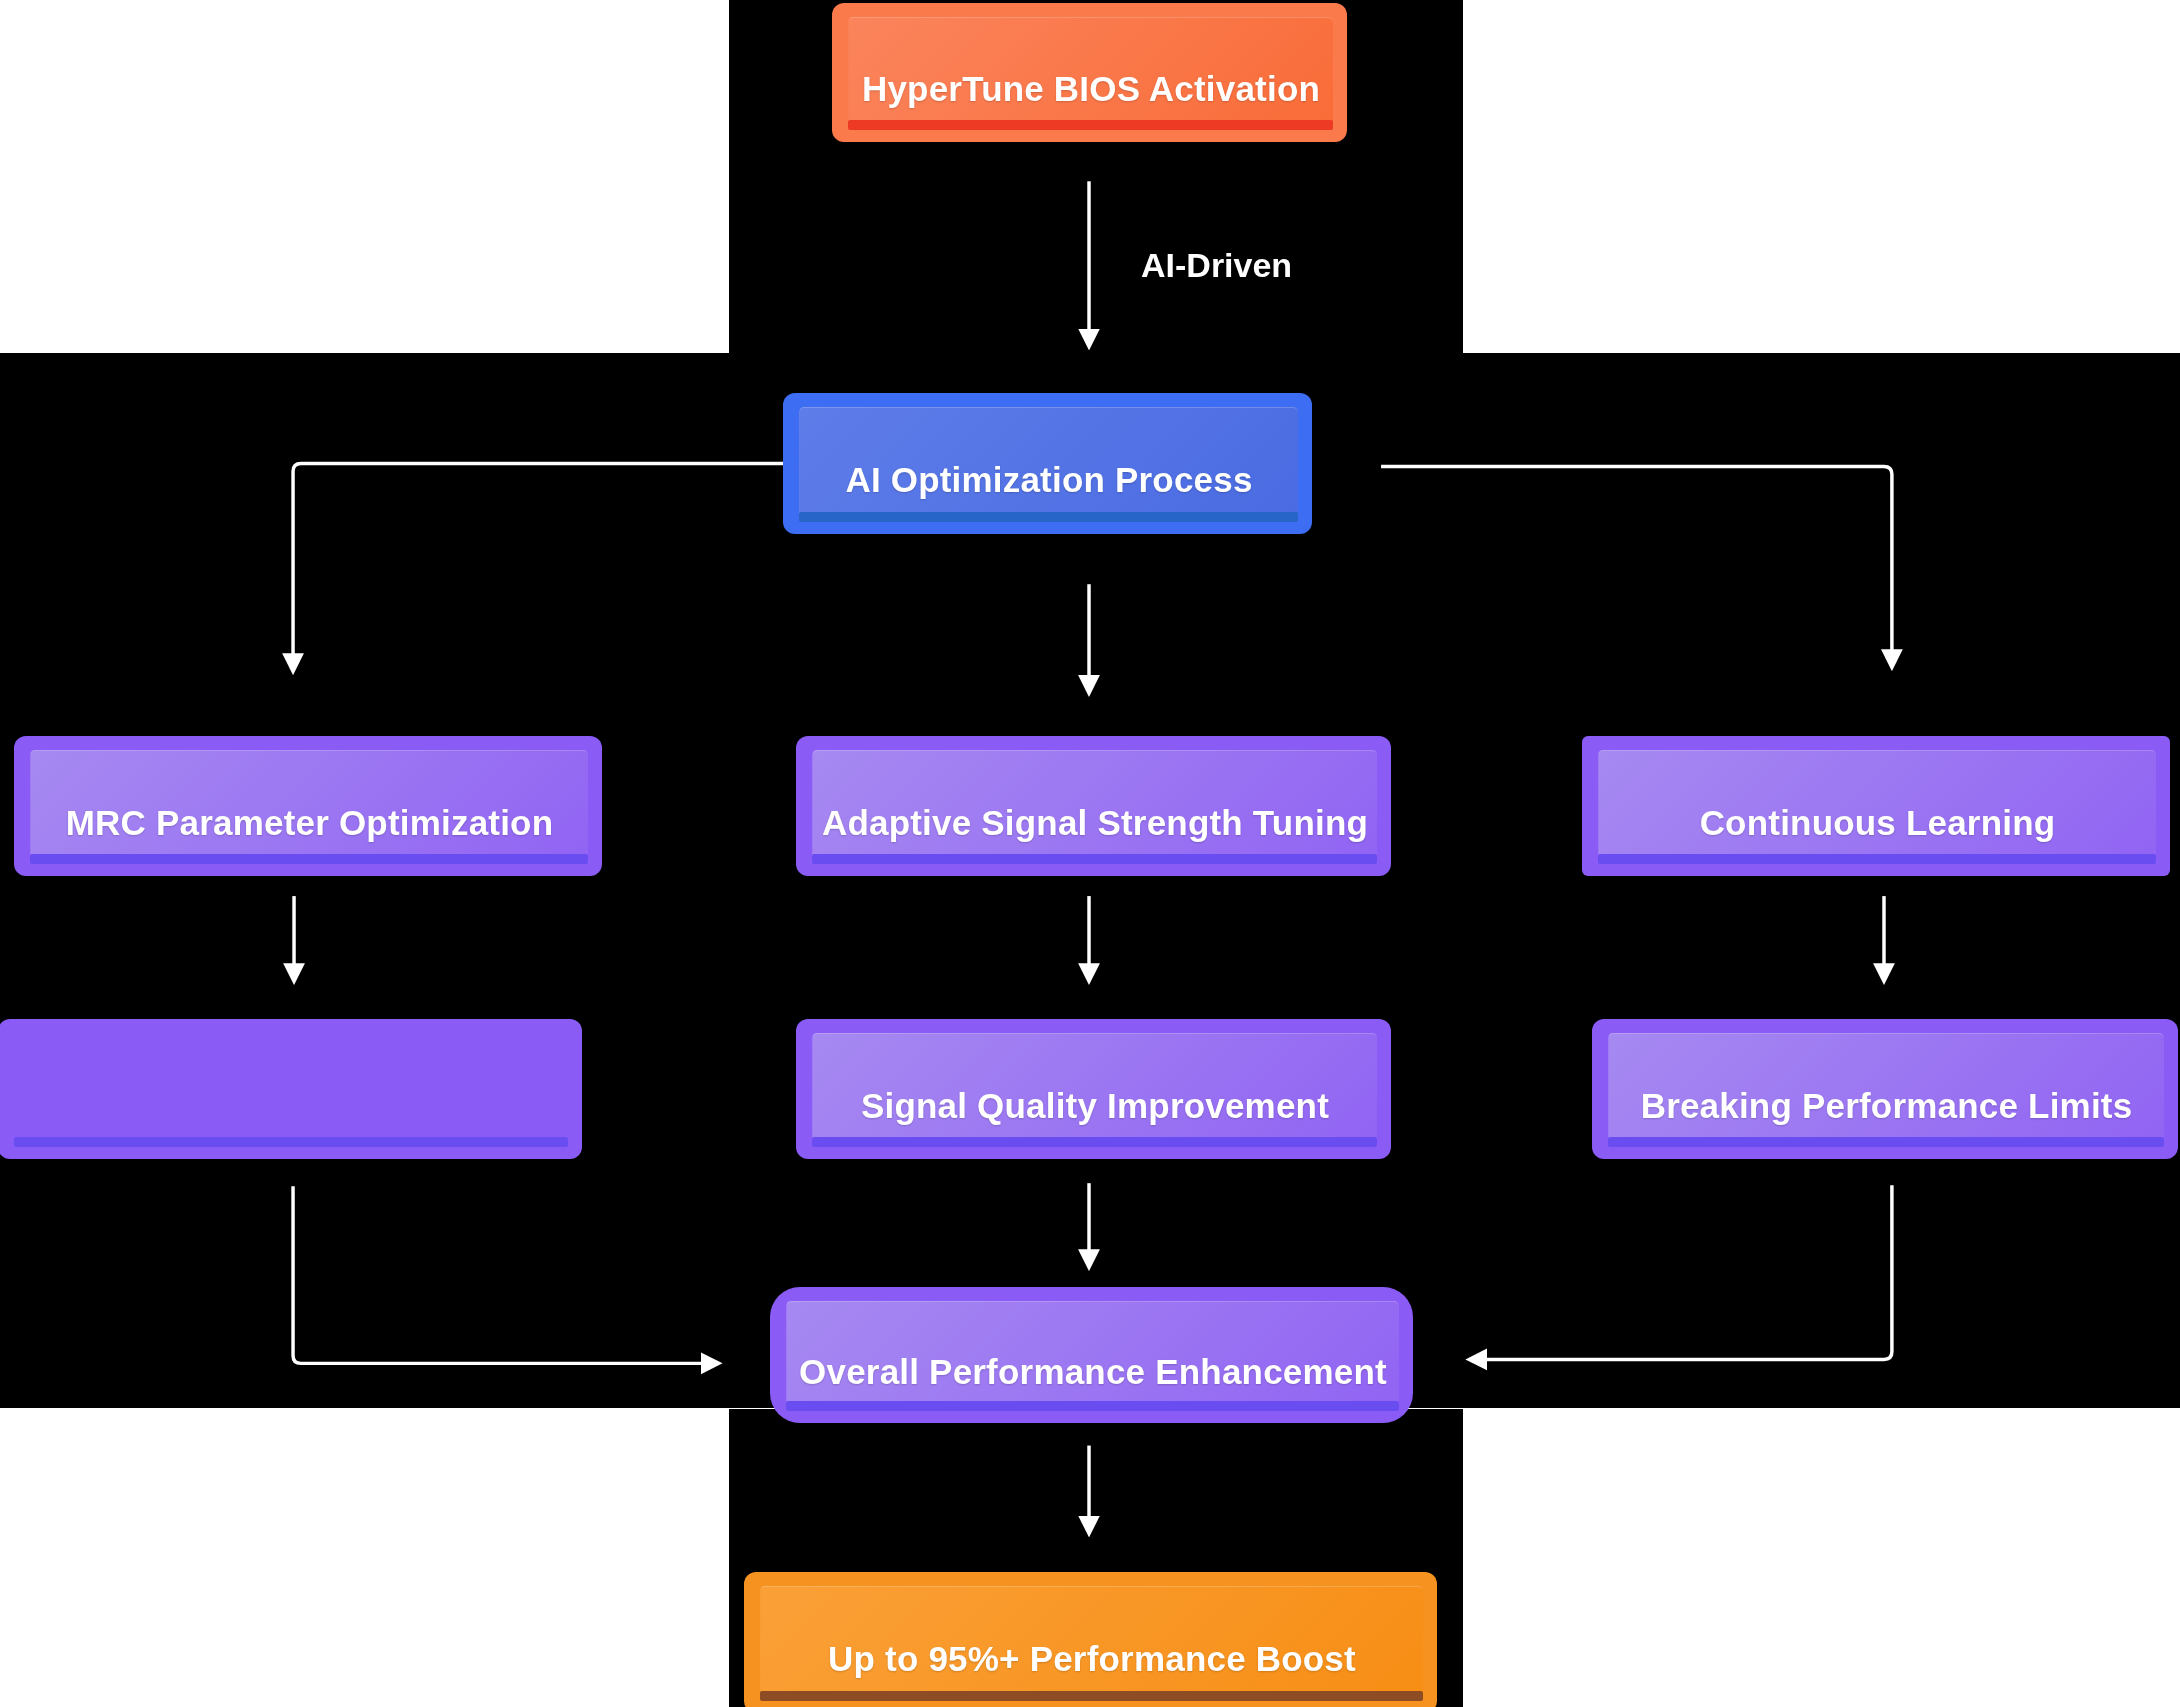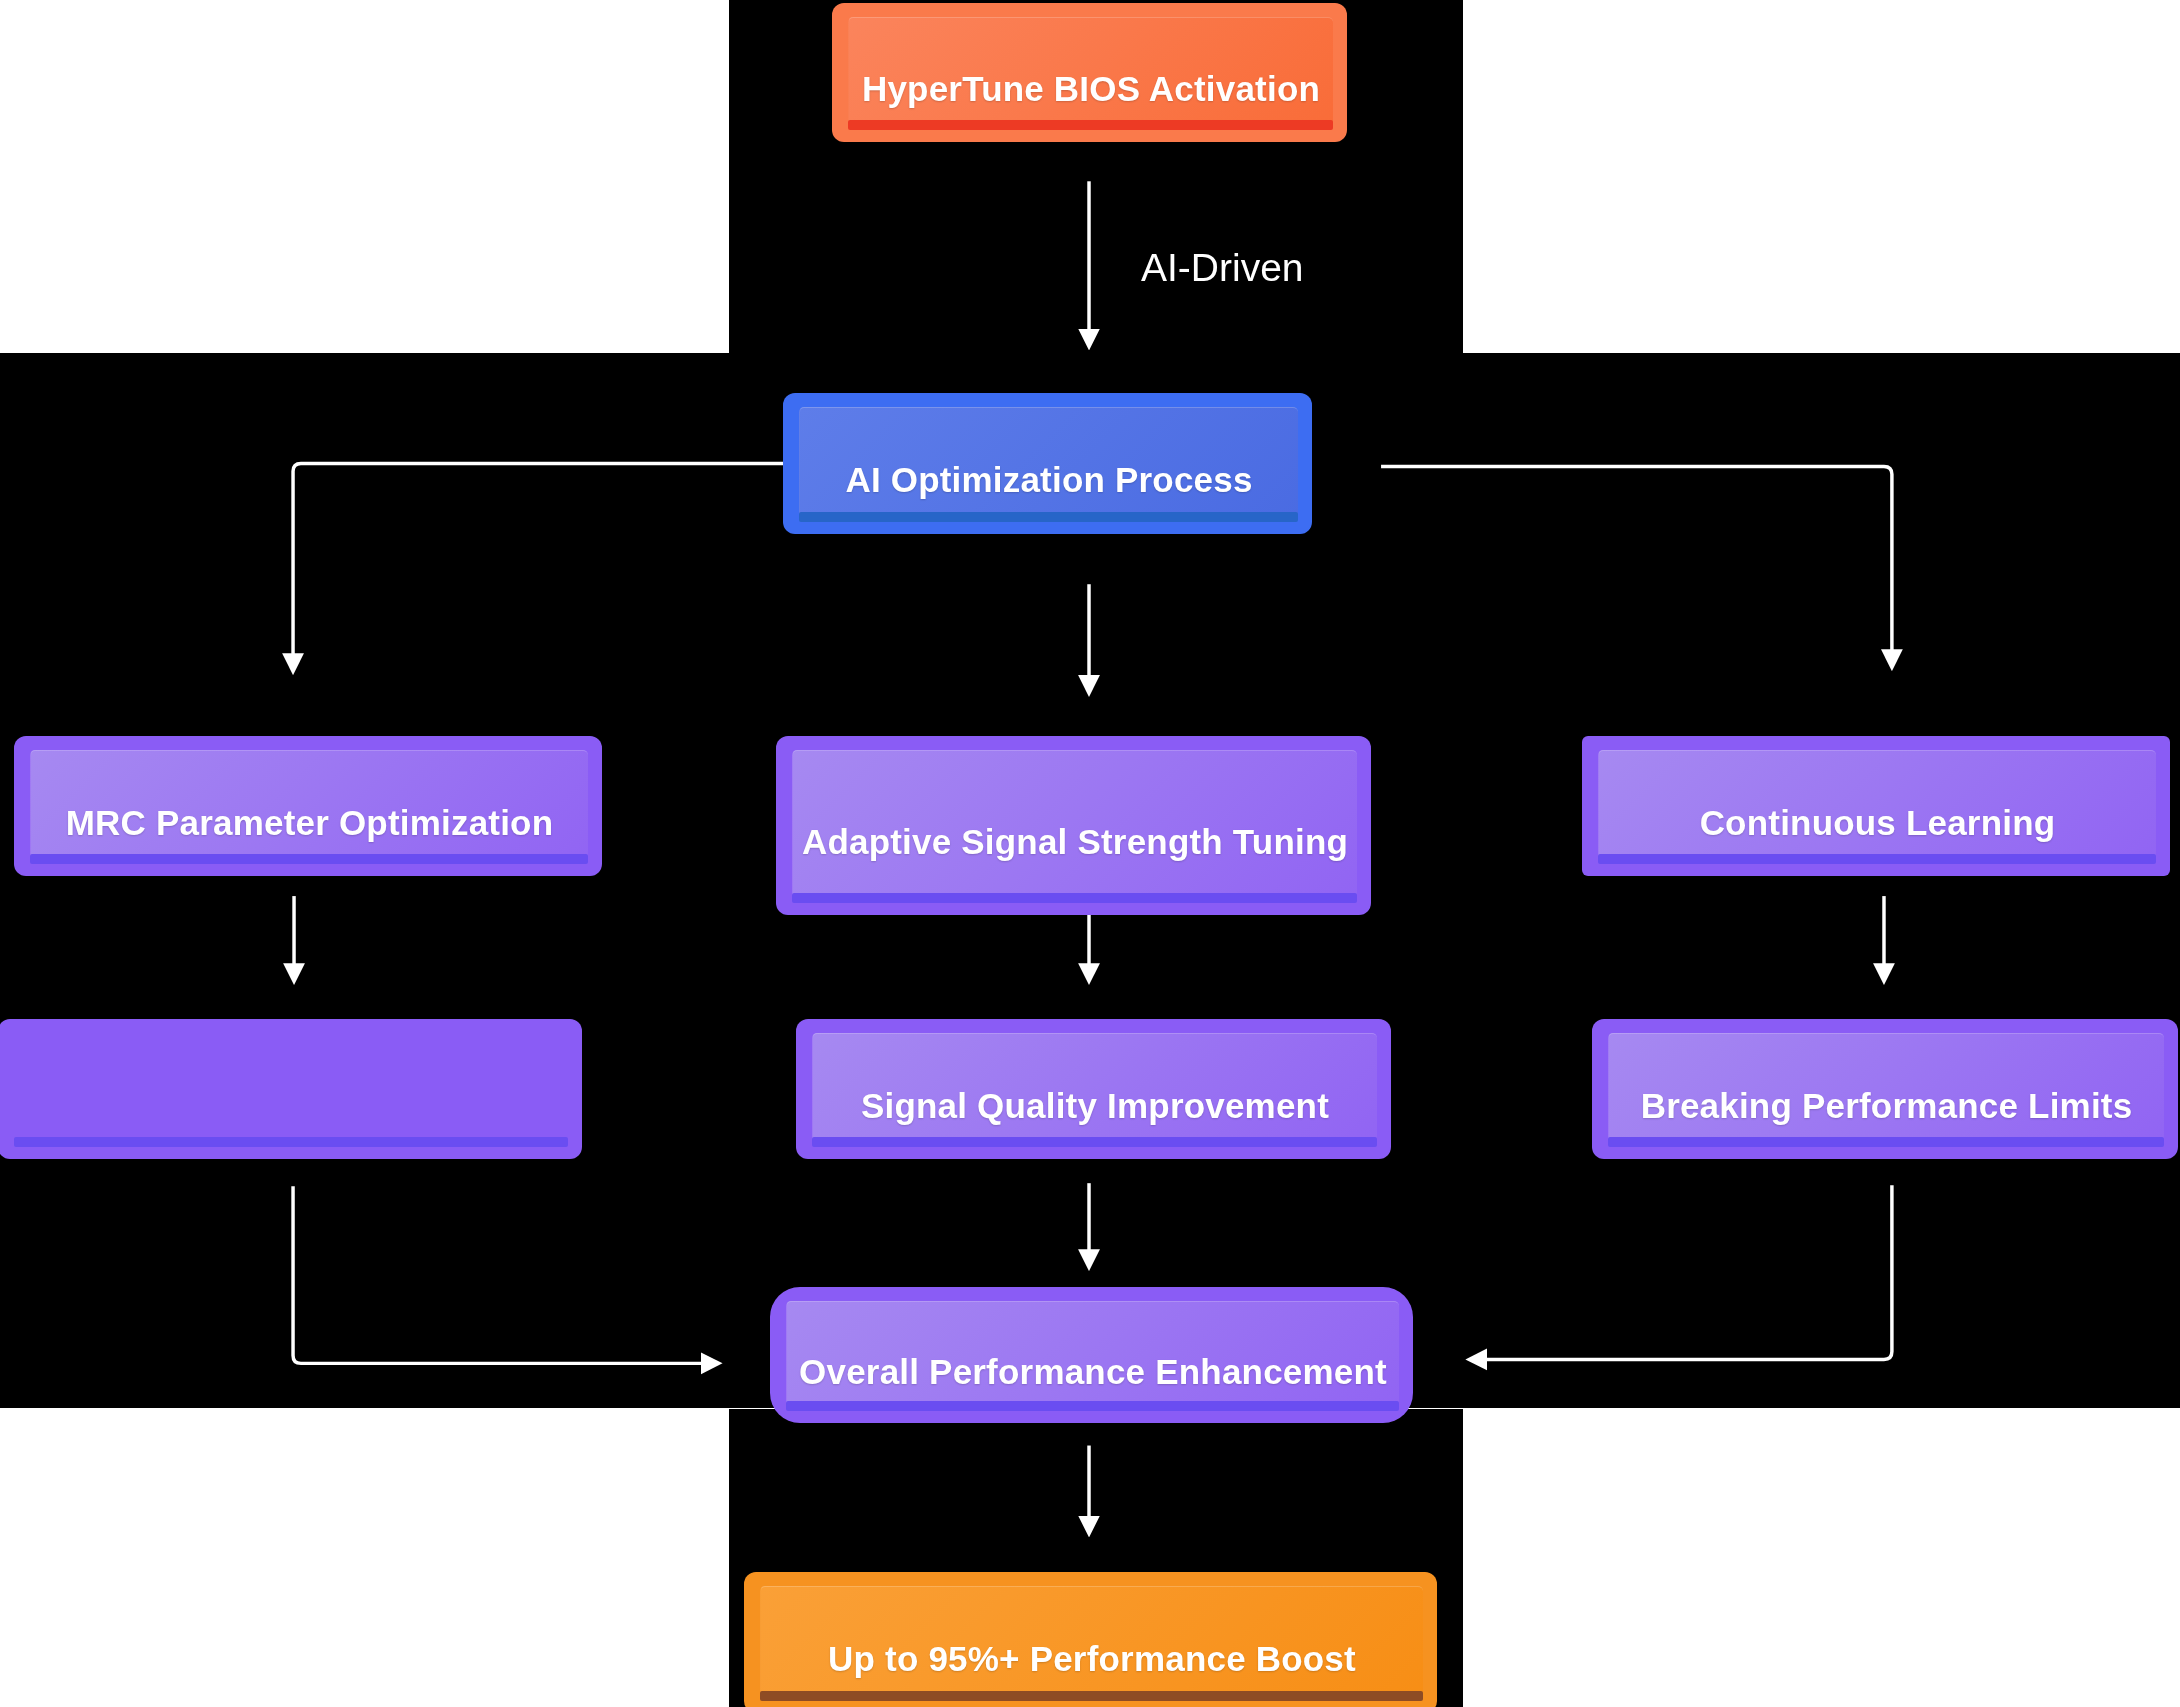--- a/index.html
+++ b/index.html
@@ -37,31 +37,31 @@
   }
   .orange-red {--base:#fa7a4b; --in1:#fb845c; --in2:#f96c38; --strip:#ed3a24;}
   .blue       {--base:#3d6df2; --in1:#5e7de9; --in2:#4a6be2; --strip:#2765c8;}
   .purple     {--base:#8a5cf5; --in1:#a689f1; --in2:#9164f3; --strip:#6a4df1;}
   .orange-gold{--base:#f69220; --in1:#faa037; --in2:#f78e15; --strip:#8e4c24;}
 
   
   #n-hypertune {left:832px; top:3px;    width:515px;height:139px;}
   #n-aiopt     {left:783px; top:393px;  width:529px;height:141px;}
   #n-mrc       {left:14px;  top:736px;  width:588px;height:140px;}
-  #n-adaptive  {left:776px; top:736px;  width:595px;height:179px;}
+  #n-adaptive  {left:796px; top:736px;  width:595px;height:140px;}
   #n-continuous{left:1582px;top:736px;  width:588px;height:140px;border-radius:6px;}
   #n-memory    {left:-2px;  top:1019px; width:584px;height:140px;}
   #n-signal    {left:796px; top:1019px; width:595px;height:140px;}
   #n-breaking  {left:1592px;top:1019px; width:586px;height:140px;text-align:center;}
   #n-overall   {left:770px; top:1287px; width:643px;height:136px;border-radius:30px;}
   #n-boost     {left:744px; top:1572px; width:693px;height:141px;}
 
   #edge-label{
     position:absolute;left:1141px;top:246px;
-    color:#ffffff;font-size:39px;font-weight:400;white-space:nowrap;
+    color:#ffffff;font-size:34px;font-weight:700;white-space:nowrap;
   }
 </style>
 </head>
 <body>
 
 <div id="canvas">
 
   <div class="panel" id="panel-top"></div>
   <div class="panel" id="panel-mid"></div>
   <div class="panel" id="panel-bottom"></div>

